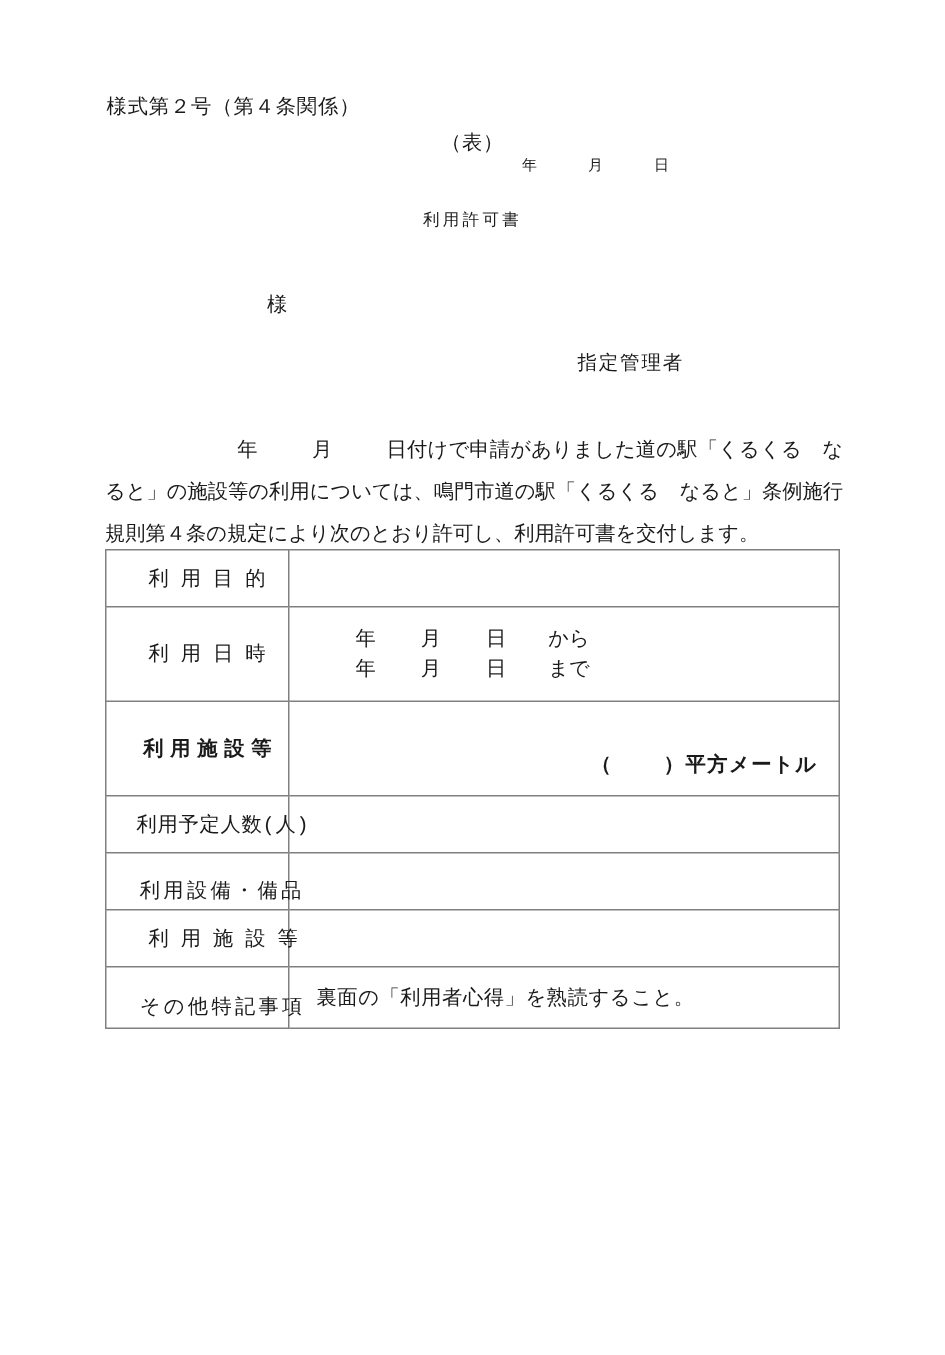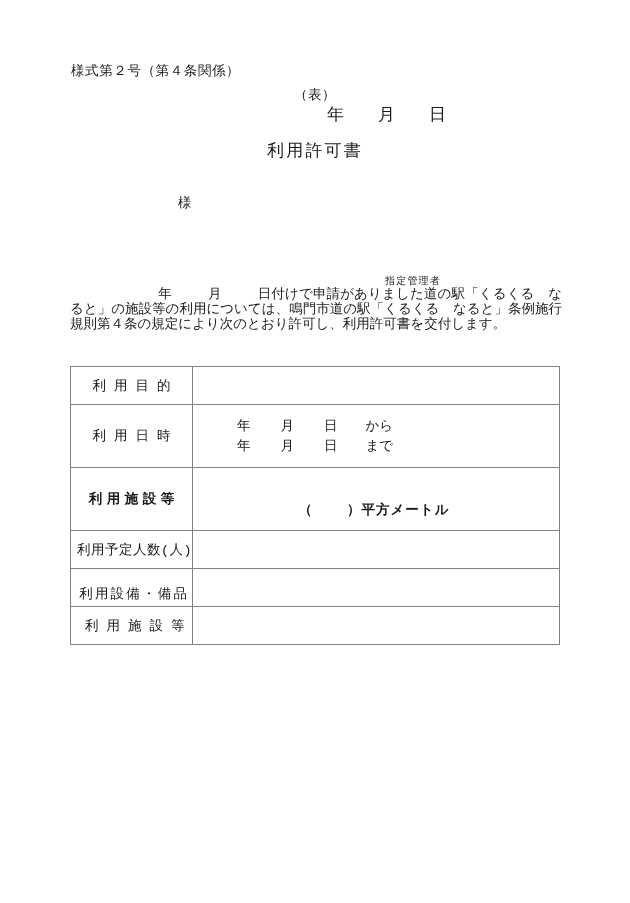--- a/index.html
+++ b/index.html
@@ -40,61 +40,60 @@
     top: 86px;
     width: 630px;
     text-align: center;
     font-size: 13.5px;
     letter-spacing: 0.5px;
   }
   .date-line-top {
     position: absolute;
     right: 62px;
     top: 103px;
-    font-size: 17px;
+    font-size: 10px;
     white-space: nowrap;
   }
   .date-line-top .g { display: inline-block; }
   .date-line-top .sp-a { display: inline-block; width: 34px; }
   .date-line-top .sp-b { display: inline-block; width: 34px; }
 
   .doc-title {
     position: absolute;
     left: 0;
     top: 139px;
     width: 630px;
     text-align: center;
-    font-size: 17px;
+    font-size: 11px;
     letter-spacing: 2.2px;
   }
 
   .sama {
     position: absolute;
     left: 178px;
     top: 194px;
     font-size: 13.5px;
   }
 
   .admin {
     position: absolute;
     left: 385px;
     top: 233px;
-    font-size: 10px;
+    font-size: 13px;
     letter-spacing: 1.2px;
-    margin-top: 41px;
   }
 
   
   .body-text {
     position: absolute;
     left: 70px;
     top: 286px;
     width: 492px;
     font-size: 13.5px;
-    line-height: 15px;
+    line-height: 28px;
     text-align: justify;
     text-justify: inter-ideograph;
   }
   .body-text .indent { display: inline-block; width: 88px; }
   .body-text .sp-y { display: inline-block; width: 36px; }
   .body-text .sp-m { display: inline-block; width: 36px; }
 
   
   .form-table {
     position: absolute;
@@ -105,22 +104,22 @@
     table-layout: fixed;
   }
   .form-table td {
     border: 1px solid #808080;
     font-size: 13.5px;
     vertical-align: middle;
     padding: 0;
   }
   .form-table td.label {
     width: 122px;
-    text-align: center;
-    padding: 0 6px;
+    text-align: left;
+    padding: 0 20px;
     box-sizing: border-box;
     white-space: nowrap;
   }
   .form-table td.value {
     padding: 11px 10px;
     box-sizing: border-box;
     margin-left: 16px;
   }
 
   .lbl {
@@ -146,21 +145,21 @@
     line-height: 20px;
     font-size: 13.5px;
   }
   .dt-block .row { white-space: nowrap; }
   .dt-block .s1 { display: inline-block; width: 30px; }
   .dt-block .s2 { display: inline-block; width: 30px; }
   .dt-block .s3 { display: inline-block; width: 28px; }
 
   .sqm {
     display: block;
-    text-align: center;
+    text-align: right;
     padding-right: 4px;
     margin-top: 22px;
     white-space: nowrap;
     letter-spacing: 1px;
   }
   .sqm .paren { display: inline-block; }
   .sqm .gap { display: inline-block; width: 34px; }
 
   .other-note {
     padding-left: 8px;
@@ -234,16 +233,24 @@
       </tr>
 
       <tr class="r-fee">
         <td class="label">
           <span class="lbl wide">利用施設等</span>
         </td>
         <td class="value"></td>
       </tr>
 
 
+      <tr class="r-other">
+        <td class="label">
+          <span class="lbl semi">その他特記事項</span>
+        </td>
+        <td class="value">
+          <span class="other-note">裏面の「利用者心得」を熟読すること。</span>
+        </td>
+      </tr>
     </tbody>
   </table>
 
 </div>
 
 </body></html>

